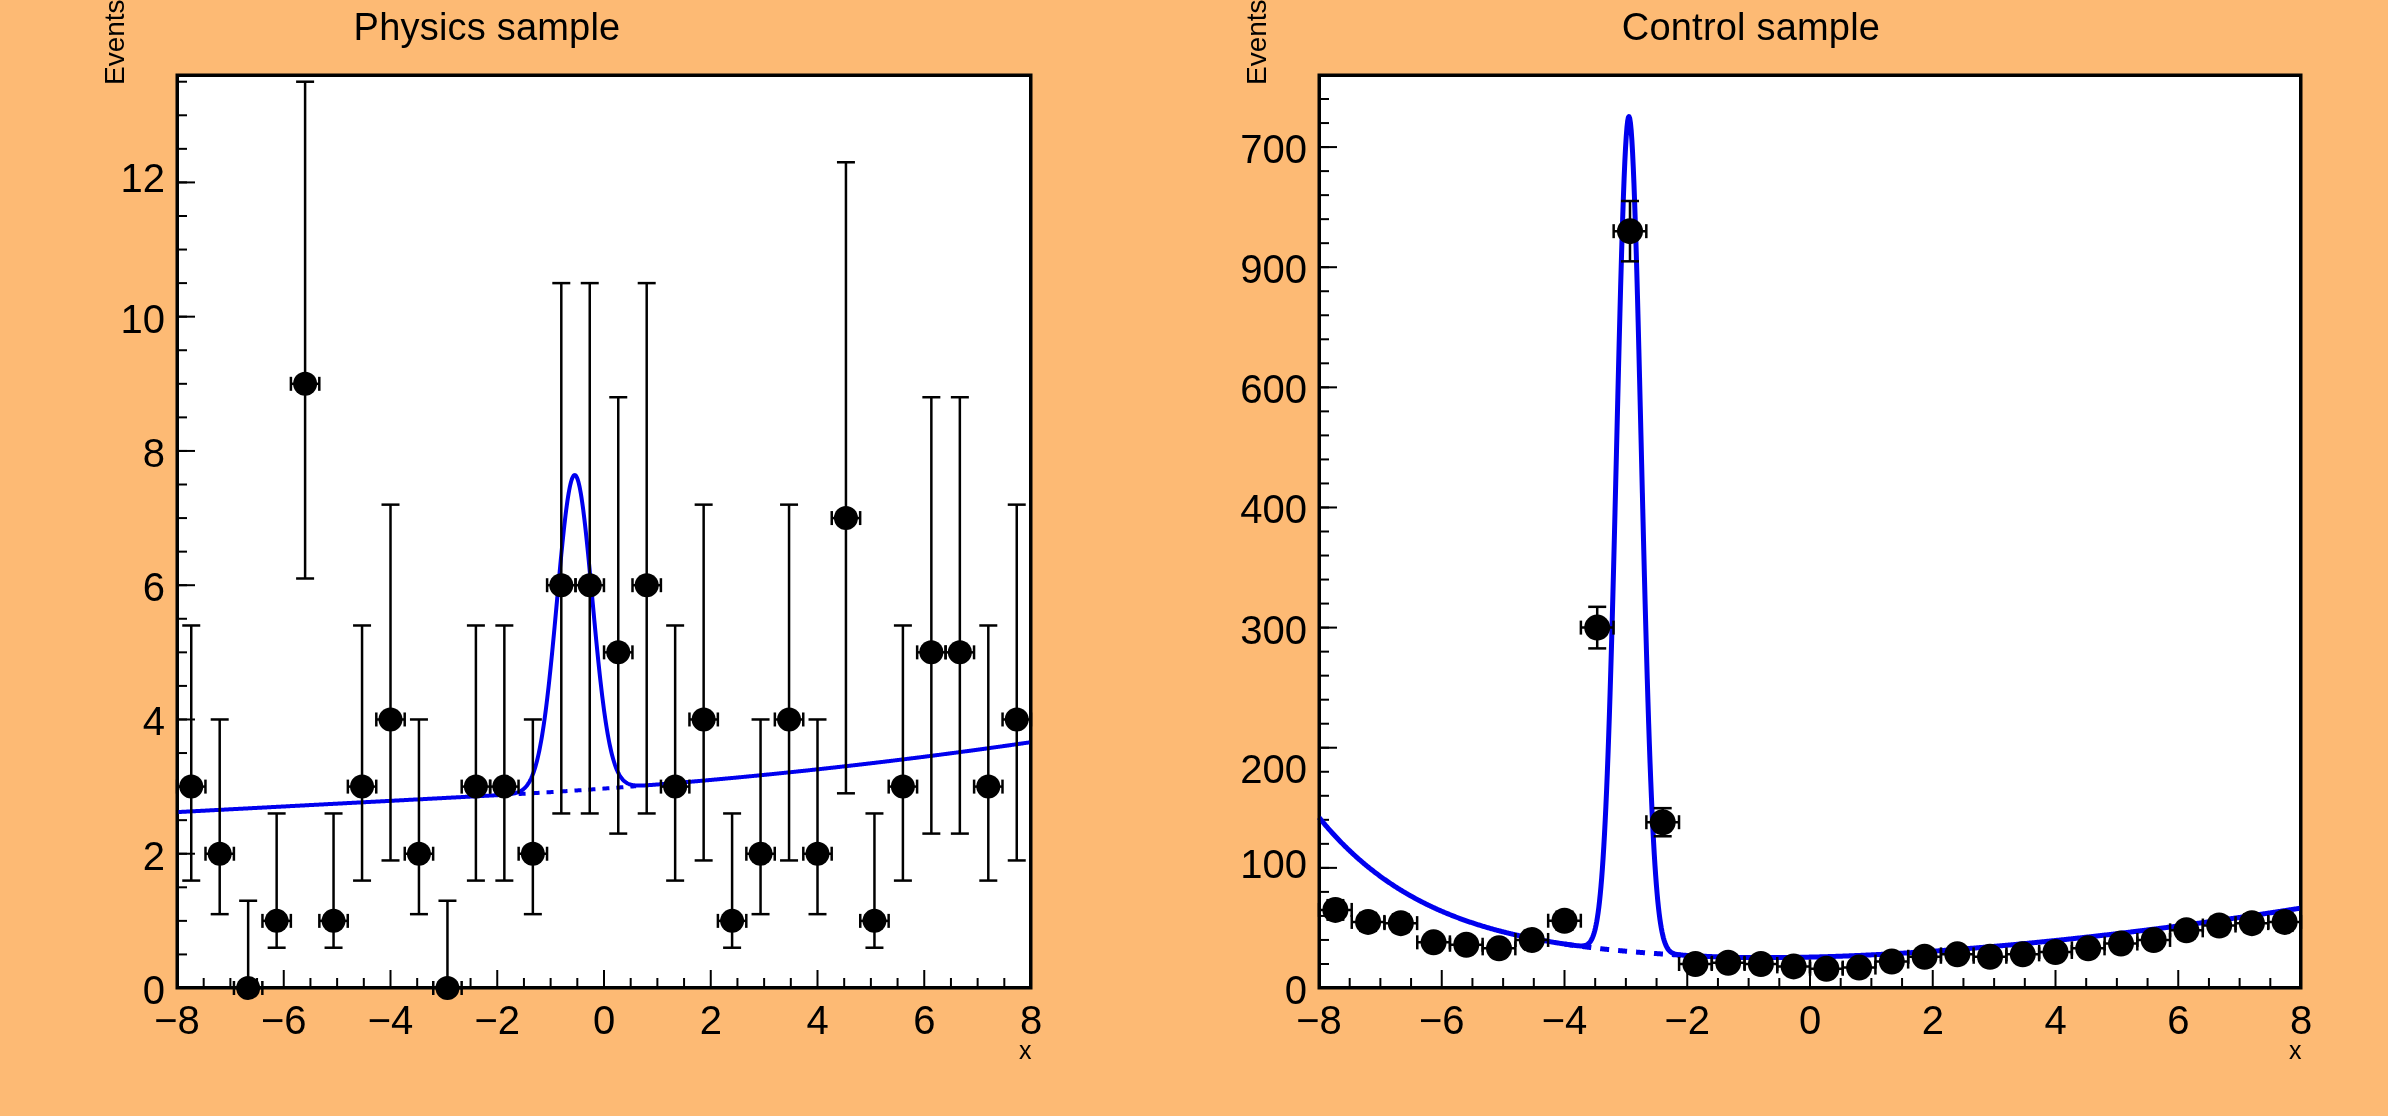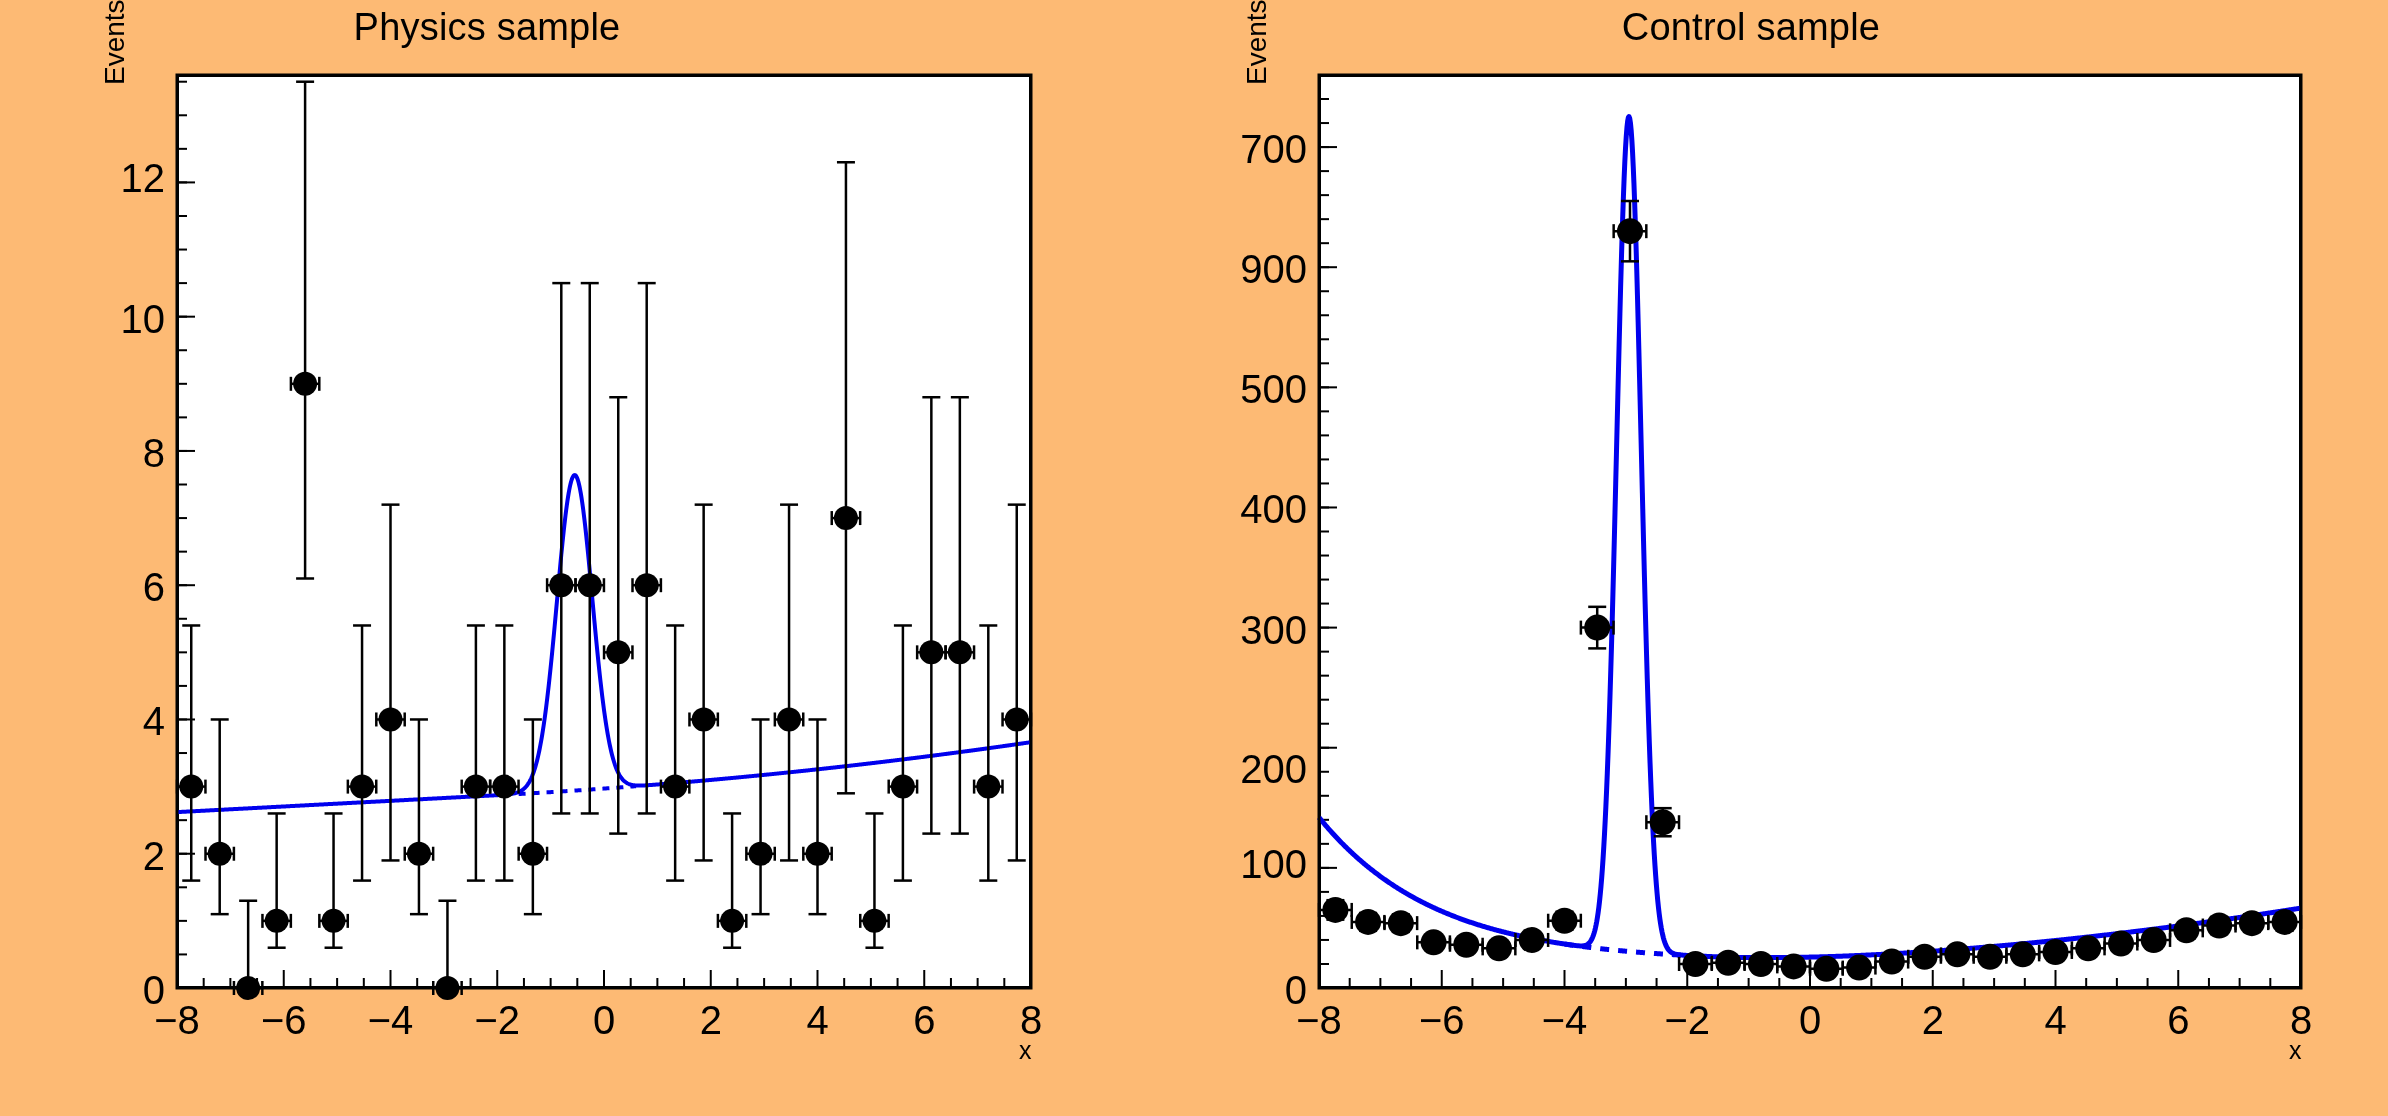--- a/index.html
+++ b/index.html
@@ -766,18 +766,18 @@
       <div class="tlabel x" style="left: 576px; top: 998px; width: 80px;">0</div>
       <div class="tlabel x" style="left: 698.75px; top: 998px; width: 80px;">2</div>
       <div class="tlabel x" style="left: 821.5px; top: 998px; width: 80px;">4</div>
       <div class="tlabel x" style="left: 944.25px; top: 998px; width: 80px;">6</div>
       <div class="tlabel x" style="left: 1067px; top: 998px; width: 80px;">8</div>
       <div class="tlabel y" style="left: -15px; top: 968px; width: 128px;">0</div>
       <div class="tlabel y" style="left: -15px; top: 842px; width: 128px;">100</div>
       <div class="tlabel y" style="left: -15px; top: 747px; width: 128px;">200</div>
       <div class="tlabel y" style="left: -15px; top: 607.605px; width: 128px;">300</div>
       <div class="tlabel y" style="left: -15px; top: 487.474px; width: 128px;">400</div>
-      <div class="tlabel y" style="left: -15px; top: 367.342px; width: 128px;">500</div>
+      <div class="tlabel y" style="left: -15px; top: 367.342px; width: 128px;">600</div>
       <div class="tlabel y" style="left: -15px; top: 247.211px; width: 128px;">900</div>
       <div class="tlabel y" style="left: -15px; top: 127.079px; width: 128px;">700</div>
     </div>
 
 </div>
 
 </body></html>

